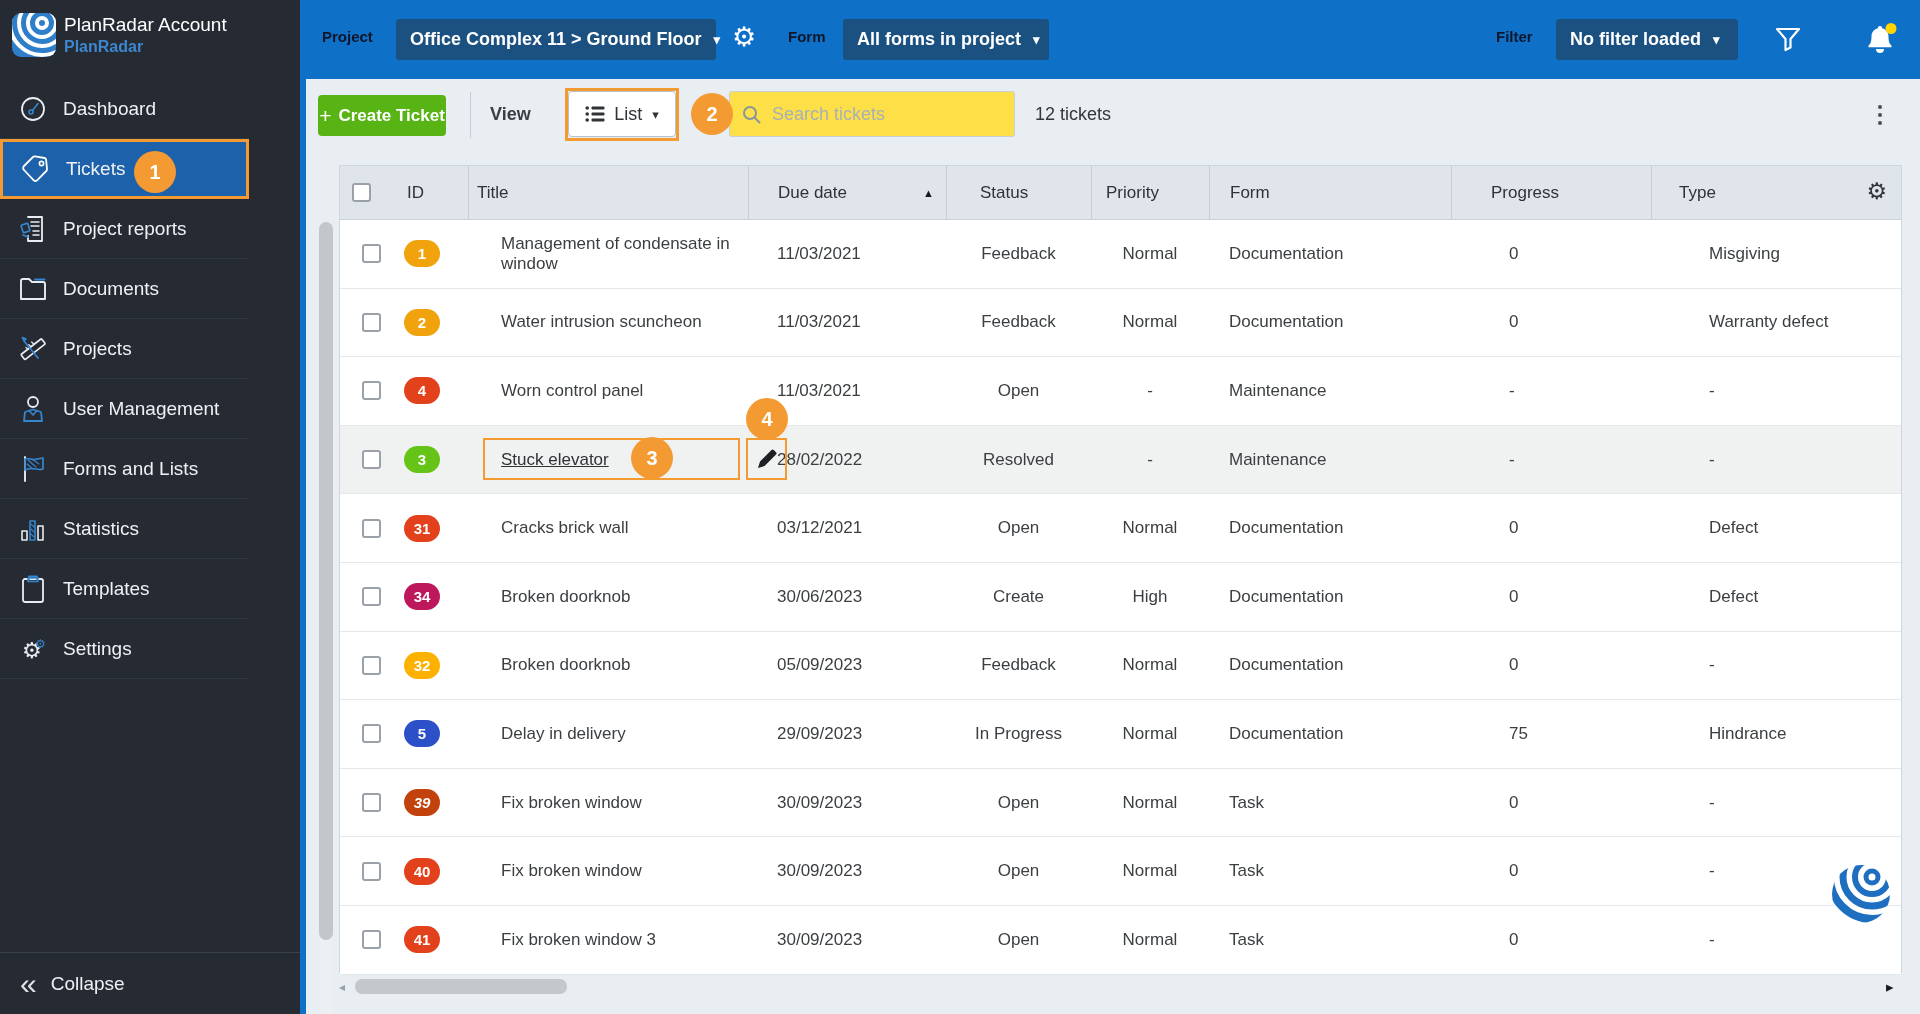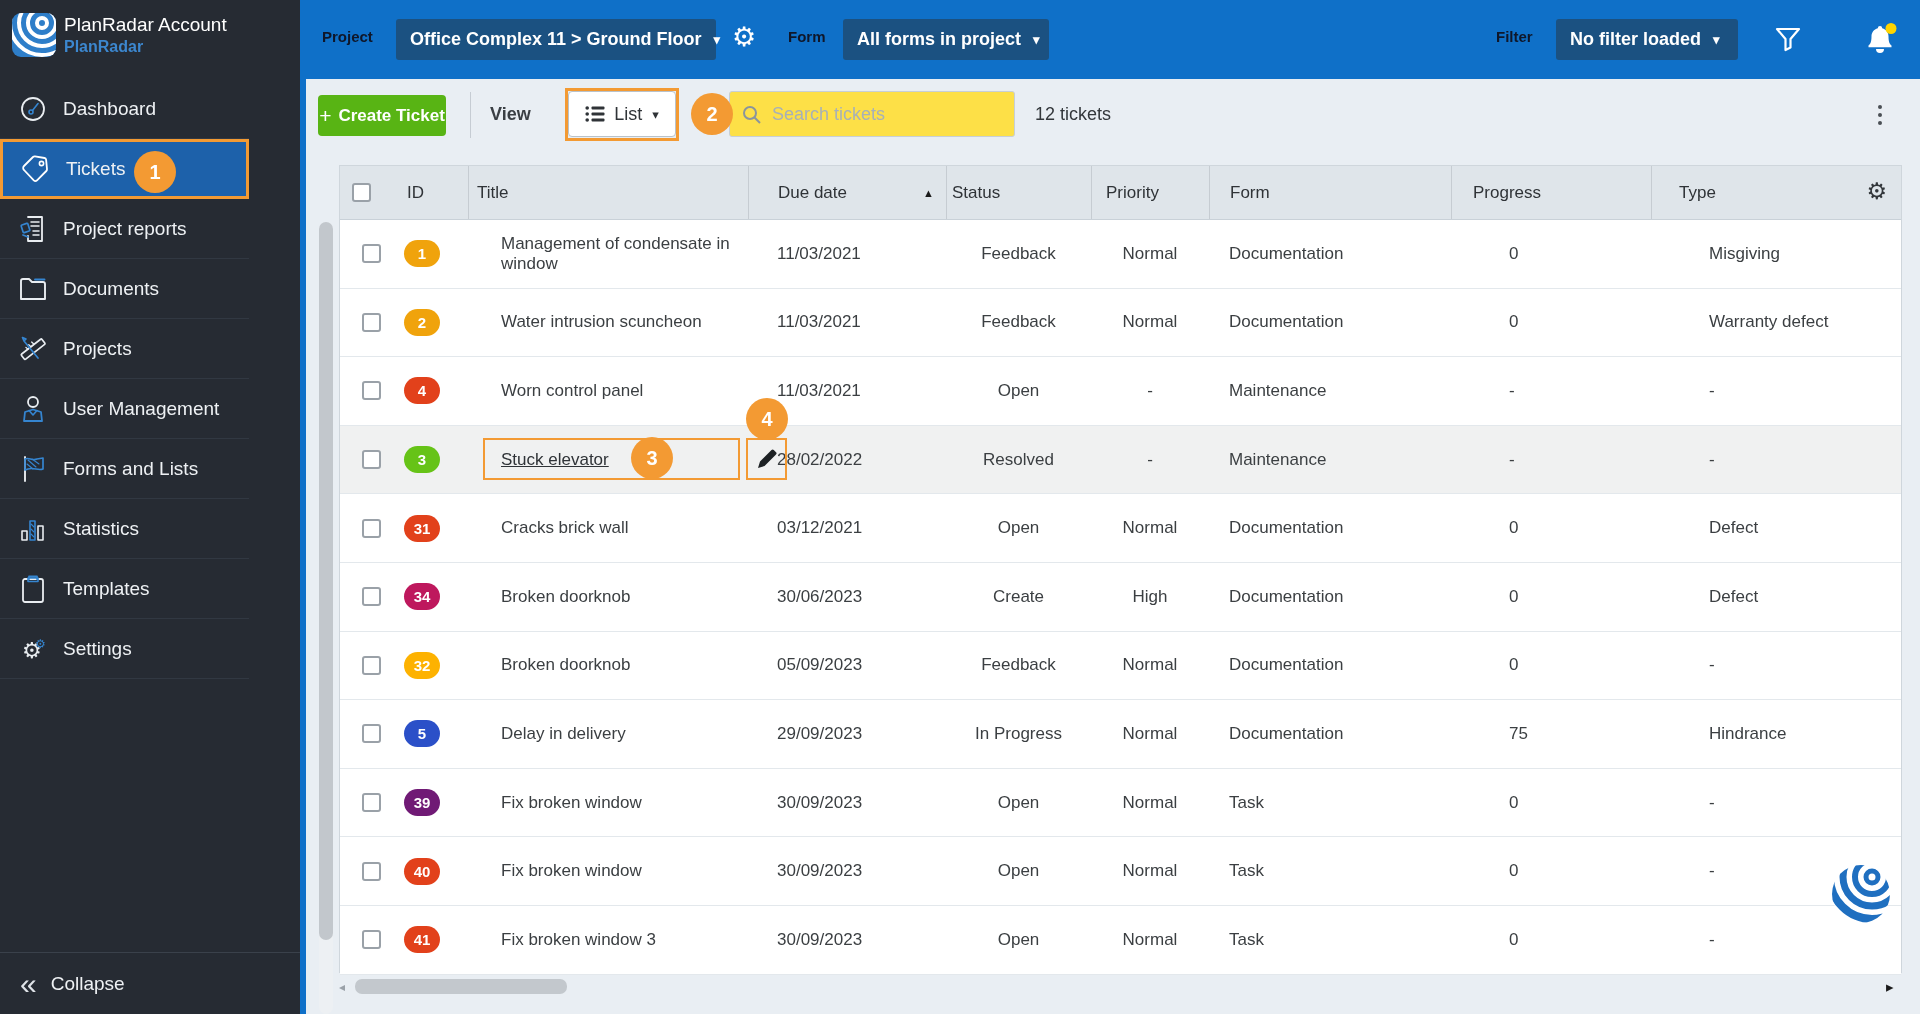--- a/index.html
+++ b/index.html
@@ -74,24 +74,24 @@
          border:1px solid #cfd6dc;box-sizing:border-box;z-index:1;}
   .grid{display:grid;grid-template-columns:58px 70px 280px 198px 145px 118px 242px 200px 250px;}
   #thead{height:53px;background:#dfe5ea;border-bottom:1px solid #c9d1d8;position:relative;}
   #thead .hcell{display:flex;align-items:center;font-size:17px;color:#2f3337;
                 box-sizing:border-box;cursor:pointer;}
   #thead .hcell.bord{border-left:1px solid #c6ccd2;}
   .h-check{padding-left:12px;}
   .h-id{padding-left:9px;}
   .h-title{padding-left:8px;}
   .h-due{padding-left:29px;}
-  .h-status{padding-left:5px;text-align:center;}
+  .h-status{padding-left:33px;text-align:center;}
   .h-priority{padding-left:14px;}
   .h-form{padding-left:20px;}
-  .h-progress{padding-left:21px;}
+  .h-progress{padding-left:39px;}
   .h-type{padding-left:27px;}
   .sort-arrow{margin-left:auto;margin-right:12px;font-size:11px;color:#1a1a1a;}
   #thead .gear{position:absolute;right:14px;top:14px;font-size:23px;color:#33373b;cursor:pointer;line-height:1;}
   .cb{width:19px;height:19px;border:2px solid #9aa1a8;border-radius:3px;background:#fff;
       box-sizing:border-box;cursor:pointer;flex:none;}
   .trow{height:68.6px;border-bottom:1px solid #e3e8ec;box-sizing:border-box;background:#fff;cursor:pointer;}
   .trow.hl{background:#f0f1f1;}
   .trow>div{display:flex;align-items:center;font-size:17px;color:#3b3f42;box-sizing:border-box;}
   .c-check{padding-left:22px;}
   .c-id{padding-left:6px;}
@@ -491,21 +491,21 @@
     <div class="c-form">Documentation</div>
     <div class="c-progress">75</div>
     <div class="c-type">Hindrance</div>
   </div>
 
   <div class="trow grid">
     <div class="c-check">
           <span class="cb"></span>
         </div>
     <div class="c-id">
-          <span class="badge" style="background: #701a75;">39</span>
+          <span class="badge" style="background: #c2410c; font-style: italic;">39</span>
         </div>
     <div class="c-title">
           <span>Fix broken window</span>
         </div>
     <div class="c-due">30/09/2023</div>
     <div class="c-status">Open</div>
     <div class="c-priority">Normal</div>
     <div class="c-form">Task</div>
     <div class="c-progress">0</div>
     <div class="c-type">-</div>

